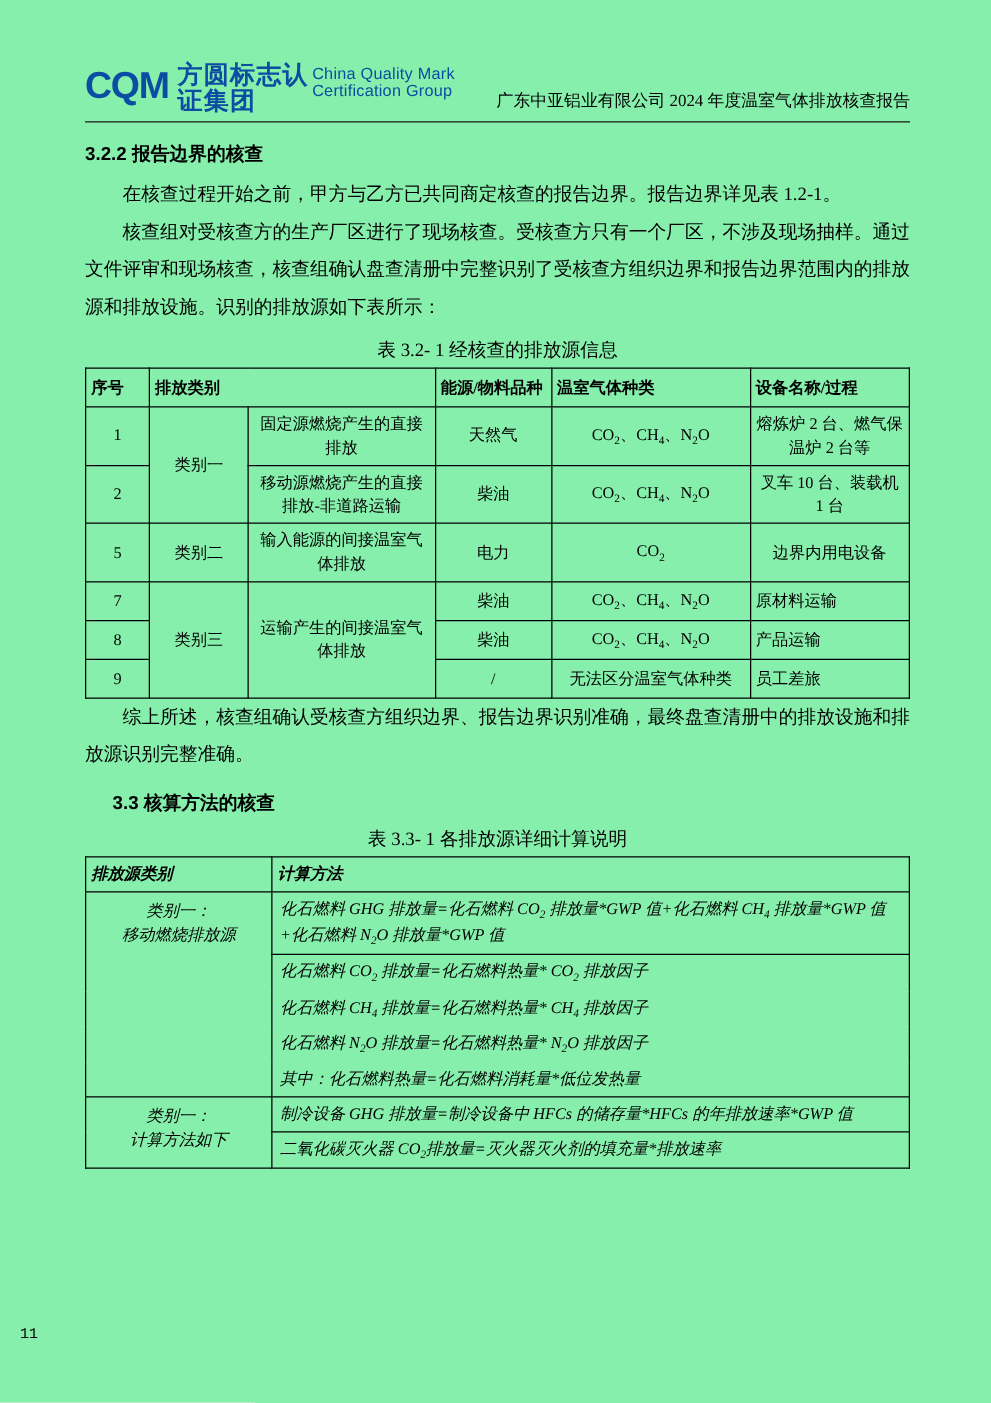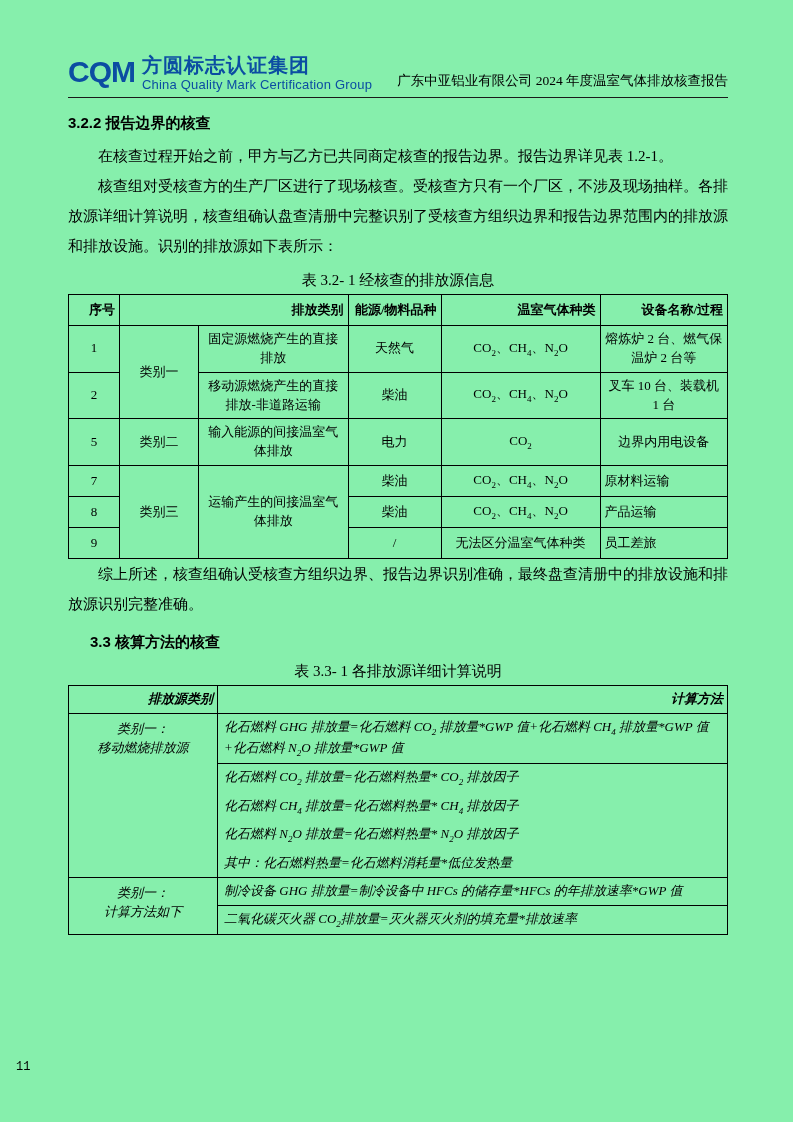--- a/index.html
+++ b/index.html
@@ -43,21 +43,21 @@
     font-weight: bold;
     font-size: 30px;
     letter-spacing: -1px;
     color: #0b4da2;
     line-height: 1;
     position: relative;
     top: -2px;
   }
   .logo-text {
     display: flex;
-    flex-direction: column;
+    flex-direction: row;
     line-height: 1.05;
   }
   .logo-cn {
     font-family: "Liberation Sans", sans-serif;
     font-weight: bold;
     font-size: 20px;
     color: #0b4da2;
     letter-spacing: 1px;
   }
   .logo-en {
@@ -108,21 +108,21 @@
     font-family: "Liberation Serif", serif;
   }
   table.doc td, table.doc th {
     border: 1px solid #000;
     padding: 4px 4px;
     vertical-align: middle;
     line-height: 1.45;
   }
   table.doc th {
     font-weight: bold;
-    text-align: right;
+    text-align: left;
   }
   .c { text-align: center; }
   .l { text-align: left; }
   sub { font-size: 9px; }
   .t1 td, .t1 th { height: 22px; }
   .t2 td, .t2 th { font-size: 13px; font-style: italic; }
   .t2 td.l { padding-left: 6px; }
   .pagenum {
     position: absolute;
     bottom: 48px;
@@ -145,21 +145,21 @@
         <span class="logo-text">
           <span class="logo-cn">方圆标志认证集团</span>
           <span class="logo-en">China Quality Mark Certification Group</span>
         </span>
       </div>
       <div class="header-title">广东中亚铝业有限公司 2024 年度温室气体排放核查报告</div>
     </div>
 
     <div class="h3">3.2.2 报告边界的核查</div>
     <p class="para">在核查过程开始之前，甲方与乙方已共同商定核查的报告边界。报告边界详见表 1.2-1。</p>
-    <p class="para">核查组对受核查方的生产厂区进行了现场核查。受核查方只有一个厂区，不涉及现场抽样。各排放源详细计算说明，核查组确认盘查清册中完整识别了受核查方组织边界和报告边界范围内的排放源和排放设施。识别的排放源如下表所示：</p>
+    <p class="para">核查组对受核查方的生产厂区进行了现场核查。受核查方只有一个厂区，不涉及现场抽样。通过文件评审和现场核查，核查组确认盘查清册中完整识别了受核查方组织边界和报告边界范围内的排放源和排放设施。识别的排放源如下表所示：</p>
 
     <div class="table-caption">表 3.2- 1 经核查的排放源信息</div>
     <table class="doc t1">
       <tbody>
           <tr>
         <th style="width:42px">序号</th>
         <th style="width:222px" colspan="2">排放类别</th>
         <th style="width:84px">能源/物料品种</th>
         <th style="width:150px">温室气体种类</th>
         <th>设备名称/过程</th>

